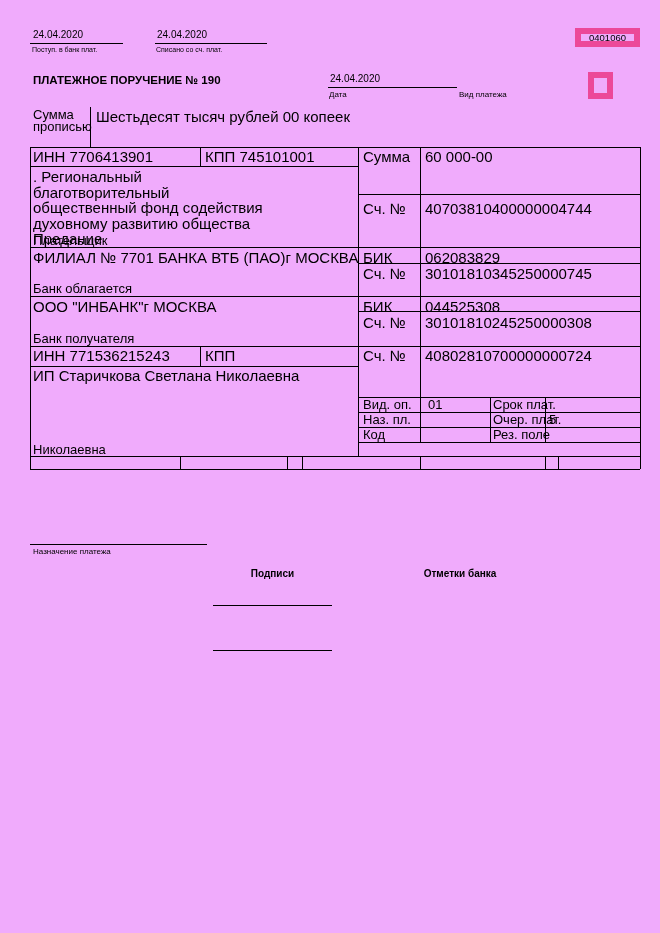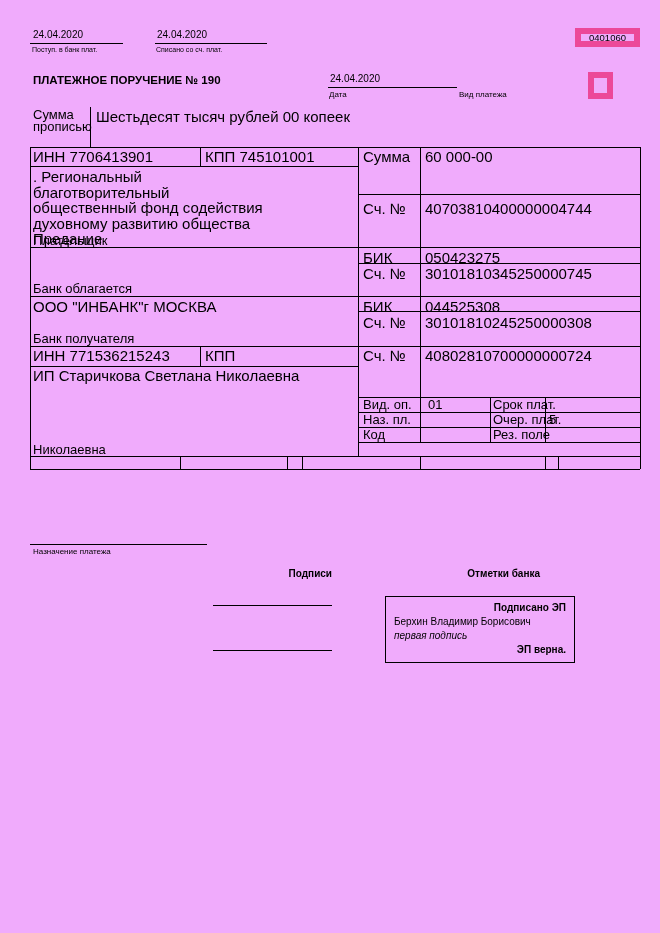--- a/index.html
+++ b/index.html
@@ -8,21 +8,21 @@
     position:relative; width:660px; height:933px; background:#f0abfc;
     font-family:"Liberation Sans", sans-serif; color:#000; overflow:hidden;
   }
   .t  { position:absolute; font-size:15px; line-height:13px; white-space:nowrap; }
   .wrap { white-space:normal; }
   .b  { font-weight:bold; }
   .i  { font-style:italic; }
   .s7 { font-size:7px;  line-height:8px; }
   .s8 { font-size:8px;  line-height:10px; }
   .s9 { font-size:13px; line-height:12px; }
-  .ctr { text-align:right; }
+  .ctr { text-align:center; }
   .hl { position:absolute; height:0; border-top:1px solid #000; }
   .vl { position:absolute; width:0;  border-left:1px solid #000; }
   .box { position:absolute; border:6px solid #ec4899; }
   .formcode { display:flex; align-items:center; justify-content:center; font-size:9.5px; }
   .bluebox {
     position:absolute; left:30px; top:564px; width:177px; height:136px;
     border:1px solid #2222cc; color:#0000cc; font-size:10px; line-height:13.5px;
     padding:3px 5px;
   }
   .bluebox .gap { margin-top:12px; }
@@ -93,22 +93,23 @@
 
   <div class="t" style="left:33px;top:150px">ИНН 7706413901</div>
   <div class="t" style="left:205px;top:150px">КПП 745101001</div>
   <div class="t" style="left:363px;top:150px">Сумма</div>
   <div class="t" style="left:425px;top:150px">60 000-00</div>
   <div class="t wrap" style="left:33px;top:169px;width:230px;line-height:15.5px">. Региональный благотворительный общественный фонд содействия духовному развитию общества Предание</div>
   <div class="t" style="left:363px;top:202px">Сч. №</div>
   <div class="t" style="left:425px;top:202px">40703810400000004744</div>
   <div class="t s9" style="left:33px;top:235px">Плательщик</div>
 
+  <div class="t" style="left:33px;top:251px">ФИЛИАЛ № 7701 БАНКА ВТБ (ПАО)г МОСКВА</div>
   <div class="t" style="left:363px;top:251px">БИК</div>
-  <div class="t" style="left:425px;top:251px">050423275</div>
+  <div class="t" style="left:425px;top:251px">062083829</div>
   <div class="t" style="left:363px;top:267px">Сч. №</div>
   <div class="t" style="left:425px;top:267px">30101810345250000745</div>
   <div class="t s9" style="left:33px;top:283px">Банк облагается</div>
 
   <div class="t" style="left:33px;top:300px">ООО "ИНБАНК"г МОСКВА</div>
   <div class="t" style="left:363px;top:300px">БИК</div>
   <div class="t" style="left:425px;top:300px">044525308</div>
   <div class="t" style="left:363px;top:316px">Сч. №</div>
   <div class="t" style="left:425px;top:316px">30101810245250000308</div>
   <div class="t s9" style="left:33px;top:333px">Банк получателя</div>
@@ -132,20 +133,14 @@
   <div class="hl" style="left:30px;top:544px;width:177px"></div>
   <div class="t s8" style="left:33px;top:547px">Назначение платежа</div>
 
 
   <div class="t b ctr" style="left:213px;top:567px;width:119px;font-size:10px">Подписи</div>
   <div class="t b ctr" style="left:380px;top:567px;width:160px;font-size:10px">Отметки банка</div>
 
   <div class="hl" style="left:213px;top:605px;width:119px"></div>
   <div class="hl" style="left:213px;top:650px;width:119px"></div>
 
-  <div class="epbox">
-    <div class="b ctr">Подписано ЭП</div>
-    <div>Берхин Владимир Борисович</div>
-    <div class="i">первая подпись</div>
-    <div class="b ctr">ЭП верна.</div>
-  </div>
 
 </div>
 
 </body></html>

